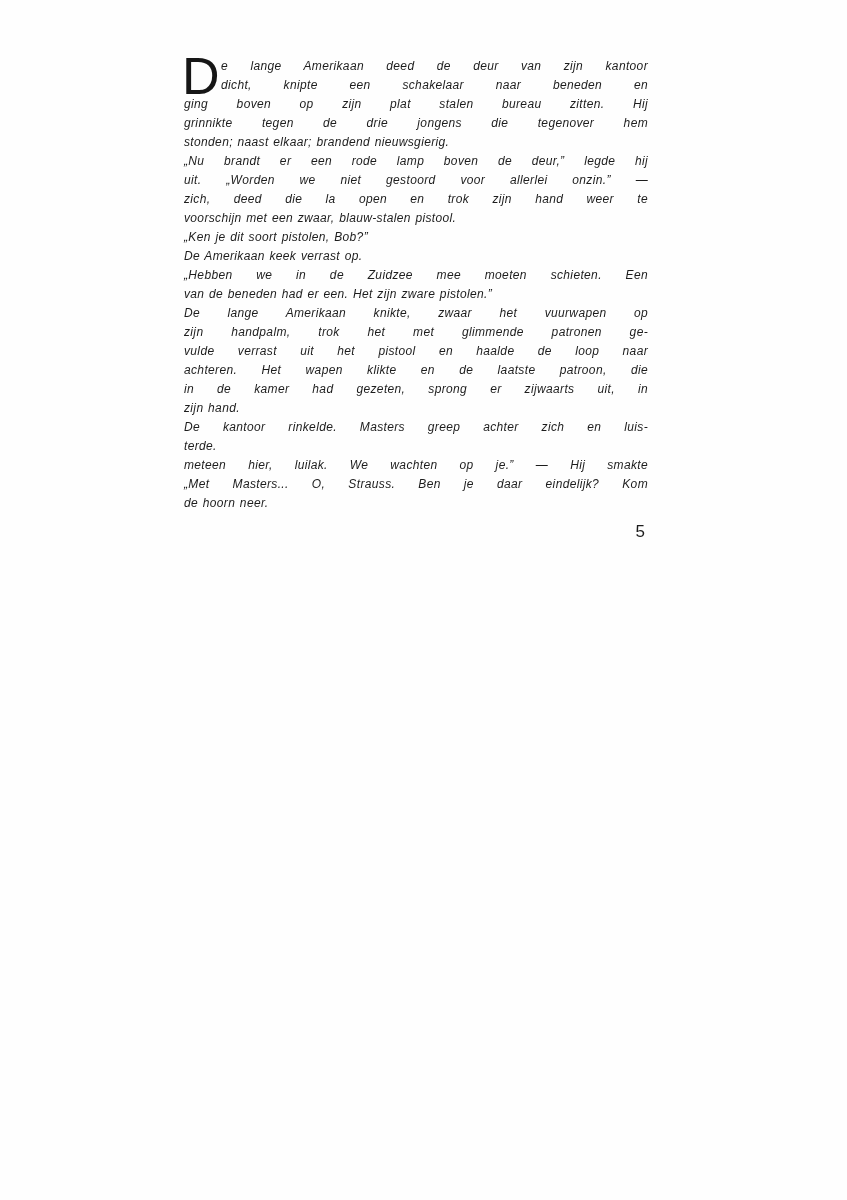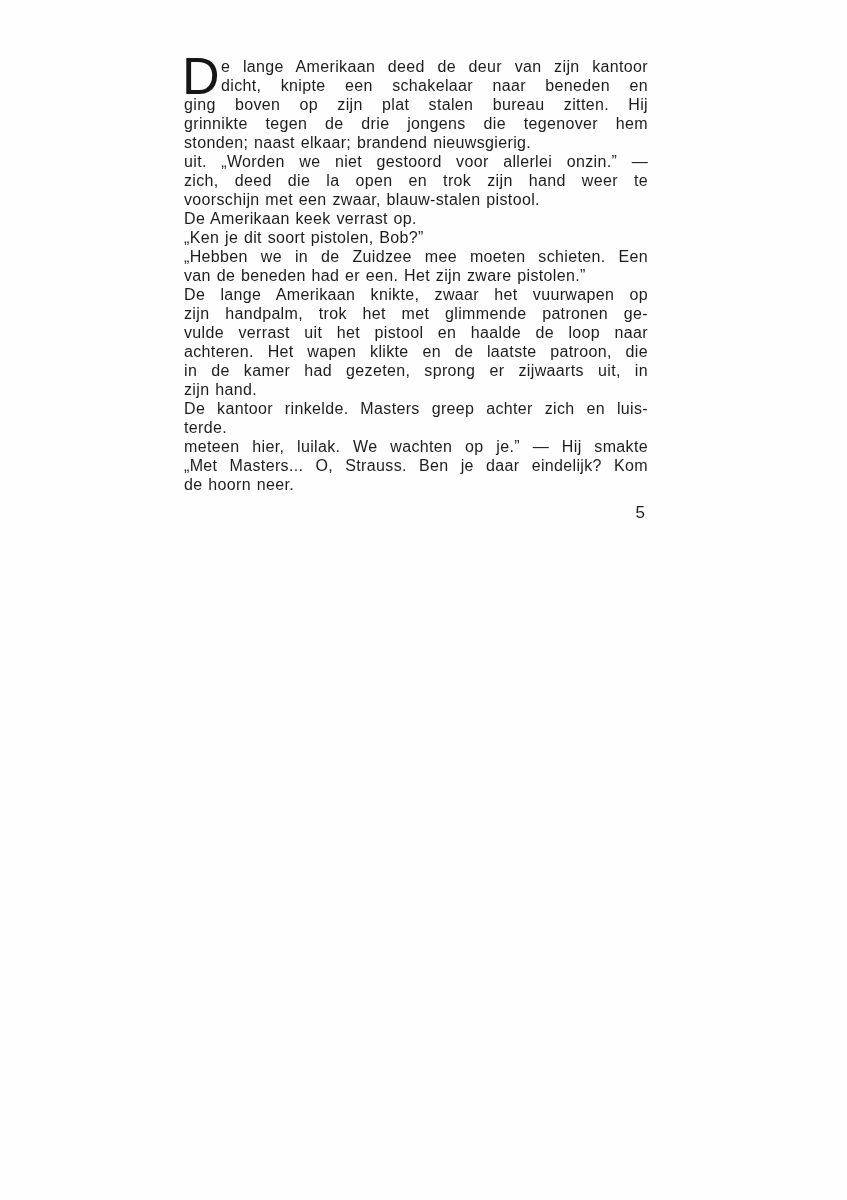--- a/index.html
+++ b/index.html
@@ -29,28 +29,29 @@
   .dropcap {
     position: absolute;
     left: -2px;
     top: -7px;
     font-size: 52px;
     line-height: 52px;
     letter-spacing: 0;
     color: #161616;
   }
   .line {
-    font-size: 16px;
+    font-size: 12px;
     line-height: 19px;
     height: 19px;
     letter-spacing: 0.35px;
     word-spacing: 1px;
     text-align: left;
     overflow: visible;
     white-space: normal;
+    font-style: italic;
   }
   .line.j {
     text-align: justify;
     text-align-last: justify;
     -moz-text-align-last: justify;
   }
   .line.ind {
     padding-left: 37px;
   }
   .pagenum {
@@ -67,25 +68,26 @@
 
 <div class="page">
   <div class="textblock">
     <span class="dropcap">D</span>
     <div>
         <div class="line j ind">e lange Amerikaan deed de deur van zijn kantoor</div>
         <div class="line j ind">dicht, knipte een schakelaar naar beneden en</div>
         <div class="line j">ging boven op zijn plat stalen bureau zitten. Hij</div>
         <div class="line j">grinnikte tegen de drie jongens die tegenover hem</div>
         <div class="line">stonden; naast elkaar; brandend nieuwsgierig.</div>
+        <div class="line j">„Nu brandt er een rode lamp boven de deur,” legde hij</div>
         <div class="line j">uit. „Worden we niet gestoord voor allerlei onzin.” —</div>
         <div class="line j">zich, deed die la open en trok zijn hand weer te</div>
         <div class="line">voorschijn met een zwaar, blauw-stalen pistool.</div>
+        <div class="line">„Ken je dit soort pistolen, Bob?”</div>
         <div class="line">De Amerikaan keek verrast op.</div>
-        <div class="line">„Ken je dit soort pistolen, Bob?”</div>
         <div class="line j">„Hebben we in de Zuidzee mee moeten schieten. Een</div>
         <div class="line">van de beneden had er een. Het zijn zware pistolen.”</div>
         <div class="line j">De lange Amerikaan knikte, zwaar het vuurwapen op</div>
         <div class="line j">zijn handpalm, trok het met glimmende patronen ge-</div>
         <div class="line j">vulde verrast uit het pistool en haalde de loop naar</div>
         <div class="line j">achteren. Het wapen klikte en de laatste patroon, die</div>
         <div class="line j">in de kamer had gezeten, sprong er zijwaarts uit, in</div>
         <div class="line">zijn hand.</div>
         <div class="line j">De kantoor rinkelde. Masters greep achter zich en luis-</div>
         <div class="line">terde.</div>

